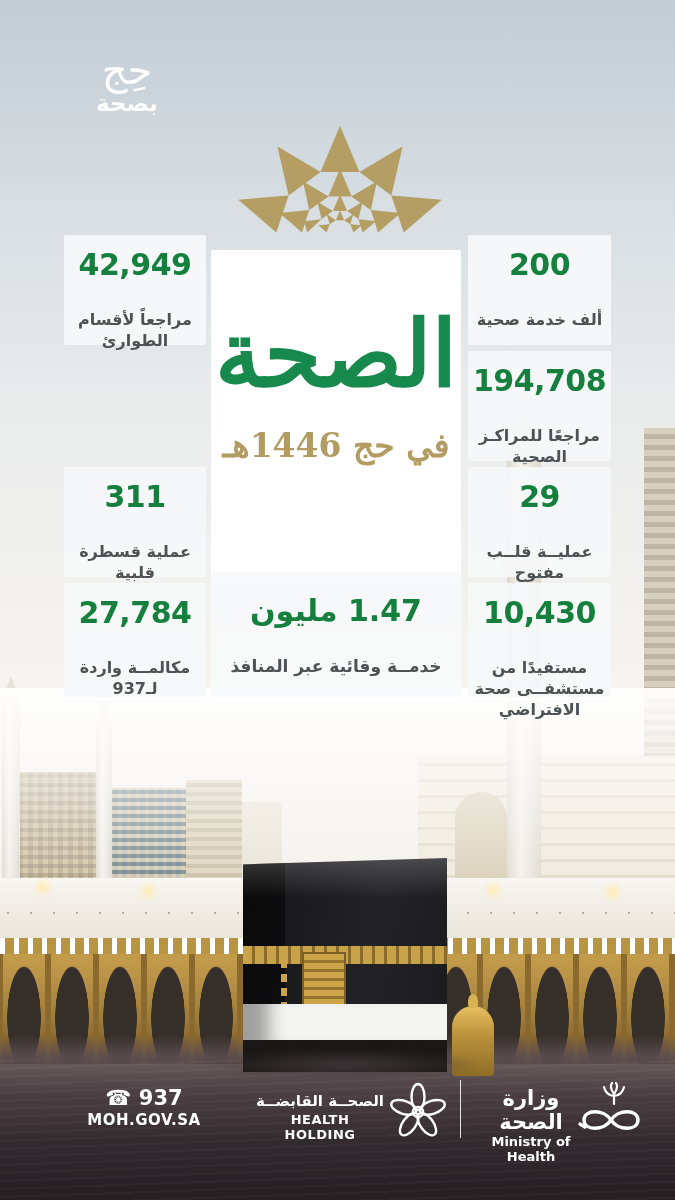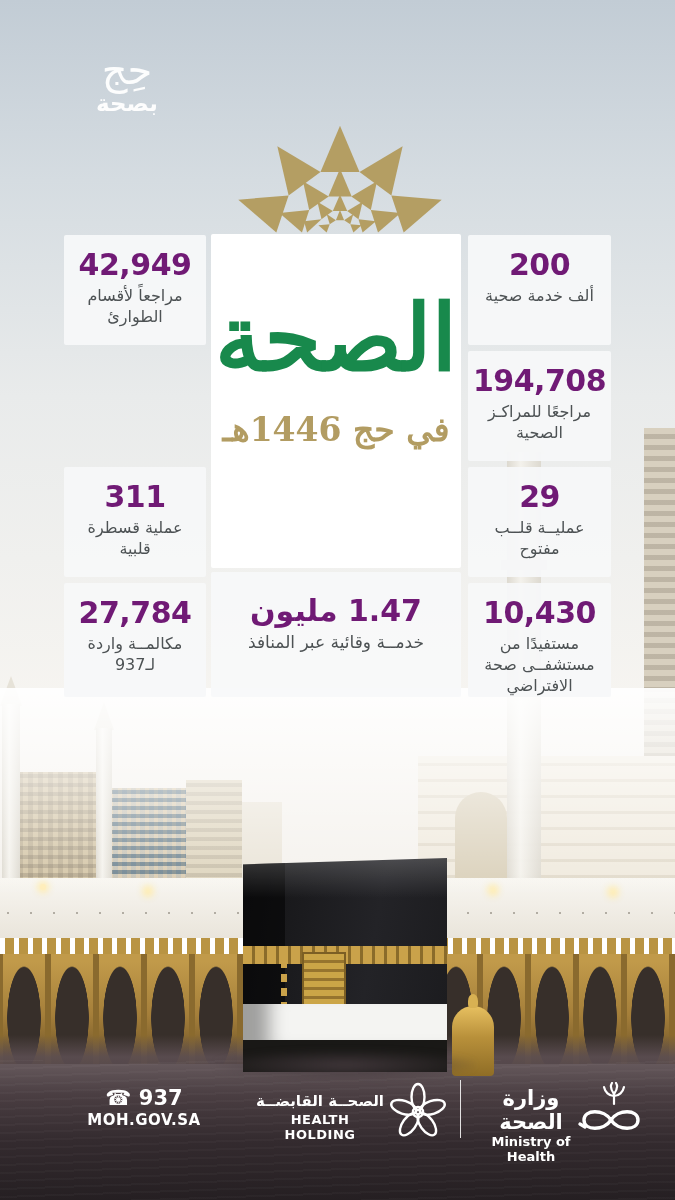--- a/index.html
+++ b/index.html
@@ -106,24 +106,24 @@
   .ornament{left:227px;top:116px;width:226px;height:118px;z-index:7;}
   .ornament polygon{fill:#b49e63;}
 
   
   .card{z-index:8;background:rgba(247,248,249,.94);border-radius:2px;direction:rtl;
         text-align:center;padding-top:13px;}
   .c-l{left:64px;width:142px;}
   .c-r{left:468px;width:143px;}
   .row0{top:235px;height:110px;} .row1{top:351px;height:110px;}
   .row2{top:467px;height:110px;} .row3{top:583px;height:114px;text-align:center;}
-  .num{position:static;color:#701a75;font-weight:bold;font-size:30px;line-height:1.15;letter-spacing:-.5px;}
-  .lbl{position:static;color:#4d5254;font-weight:normal;font-size:16px;line-height:1.32;padding:2px 6px 0;}
-
-  .center-card{left:211px;top:234px;width:250px;height:334px;z-index:8;background:#ffffff;
+  .num{position:static;color:#15803d;font-weight:bold;font-size:30px;line-height:1.15;letter-spacing:-.5px;}
+  .lbl{position:static;color:#4d5254;font-weight:bold;font-size:16px;line-height:1.32;padding:2px 6px 0;margin-top:24px;}
+
+  .center-card{left:211px;top:250px;width:250px;height:334px;z-index:8;background:#ffffff;
                border-radius:2px;direction:rtl;text-align:center;}
   .c-title{position:static;margin-top:58px;color:#18894c;font-size:92px;line-height:1;
            font-weight:bold;font-family:"DejaVu Serif","Liberation Serif",serif;}
   .c-sub{position:static;margin-top:26px;color:#b29c62;font-size:33px;font-weight:bold;
          font-family:"DejaVu Serif","Liberation Serif",serif;}
   .center-stat{left:211px;top:572px;width:250px;height:125px;z-index:8;
                background:rgba(248,249,250,.93);border-radius:2px;direction:rtl;
                text-align:center;padding-top:22px;}
   .center-stat .lbl{font-size:17px;}
 

